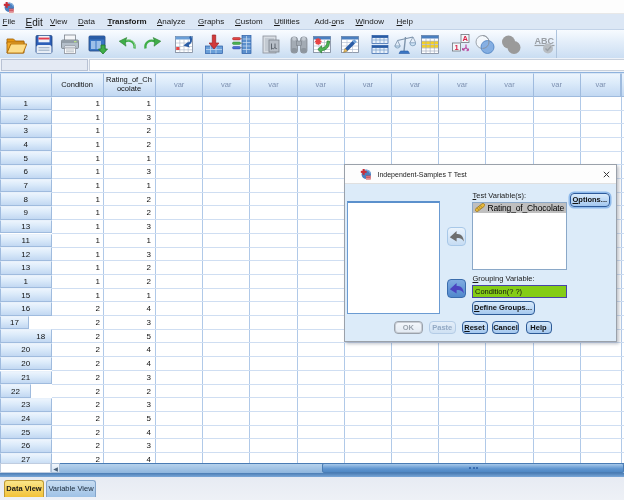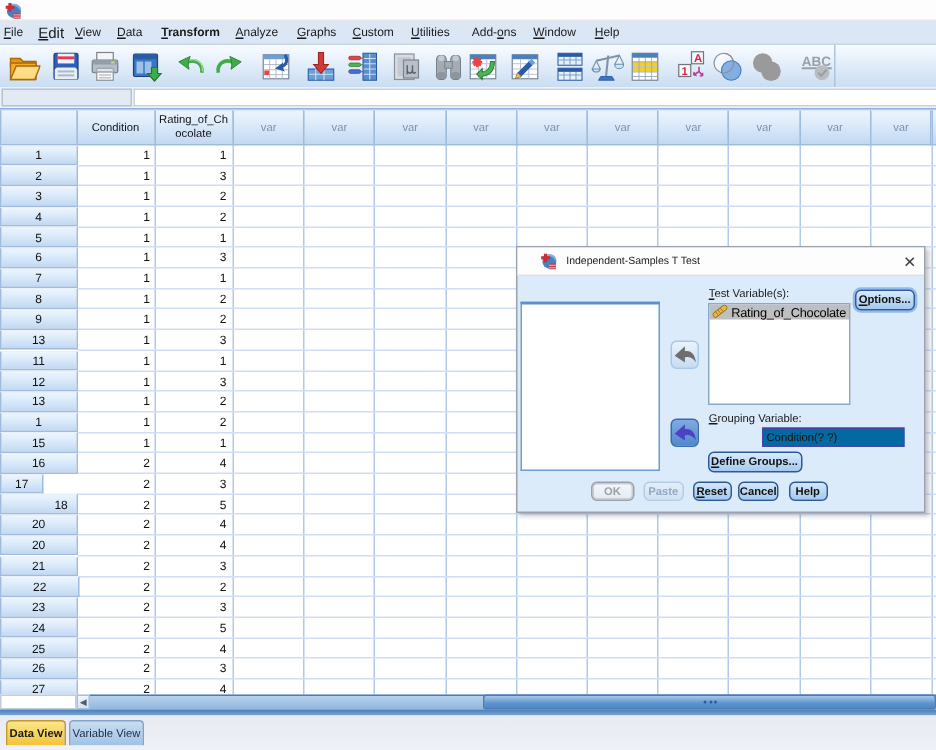--- a/index.html
+++ b/index.html
@@ -307,21 +307,21 @@
 <div class="abs" style="left:103px;top:343.1px;width:48px;height:13.7px;display:flex;align-items:center;justify-content:flex-end;font-size:8px;color:#111;">4</div>
 <div class="abs" style="left:51.5px;top:369.8px;width:572.5px;height:1px;background:#cfdef2;"></div>
 <div class="abs" style="left:0;top:356.8px;width:51.5px;height:13.7px;background:linear-gradient(#ecf4fd,#dcebfa 40%,#c2d8f2);border:1px solid #9fbbde;border-top:1px solid #e8f1fb;display:flex;align-items:center;justify-content:center;font-size:8px;color:#111;">20</div>
 <div class="abs" style="left:51.5px;top:356.8px;width:48.5px;height:13.7px;display:flex;align-items:center;justify-content:flex-end;font-size:8px;color:#111;">2</div>
 <div class="abs" style="left:103px;top:356.8px;width:48px;height:13.7px;display:flex;align-items:center;justify-content:flex-end;font-size:8px;color:#111;">4</div>
 <div class="abs" style="left:51.5px;top:383.5px;width:572.5px;height:1px;background:#cfdef2;"></div>
 <div class="abs" style="left:0;top:370.5px;width:51.5px;height:13.7px;background:linear-gradient(#ecf4fd,#dcebfa 40%,#c2d8f2);border:1px solid #9fbbde;border-top:1px solid #e8f1fb;display:flex;align-items:center;justify-content:center;font-size:8px;color:#111;">21</div>
 <div class="abs" style="left:51.5px;top:370.5px;width:48.5px;height:13.7px;display:flex;align-items:center;justify-content:flex-end;font-size:8px;color:#111;">2</div>
 <div class="abs" style="left:103px;top:370.5px;width:48px;height:13.7px;display:flex;align-items:center;justify-content:flex-end;font-size:8px;color:#111;">3</div>
 <div class="abs" style="left:51.5px;top:397.2px;width:572.5px;height:1px;background:#cfdef2;"></div>
-<div class="abs" style="left:0;top:384.2px;width:53px;height:13.7px;background:linear-gradient(#ecf4fd,#dcebfa 40%,#c2d8f2);border:1px solid #9fbbde;border-top:1px solid #e8f1fb;display:flex;align-items:center;justify-content:center;font-size:8px;color:#111;">22</div>
+<div class="abs" style="left:0;top:384.2px;width:31px;height:13.7px;background:linear-gradient(#ecf4fd,#dcebfa 40%,#c2d8f2);border:1px solid #9fbbde;border-top:1px solid #e8f1fb;display:flex;align-items:center;justify-content:center;font-size:8px;color:#111;">22</div>
 <div class="abs" style="left:51.5px;top:384.2px;width:48.5px;height:13.7px;display:flex;align-items:center;justify-content:flex-end;font-size:8px;color:#111;">2</div>
 <div class="abs" style="left:103px;top:384.2px;width:48px;height:13.7px;display:flex;align-items:center;justify-content:flex-end;font-size:8px;color:#111;">2</div>
 <div class="abs" style="left:51.5px;top:410.9px;width:572.5px;height:1px;background:#cfdef2;"></div>
 <div class="abs" style="left:0;top:397.9px;width:51.5px;height:13.7px;background:linear-gradient(#ecf4fd,#dcebfa 40%,#c2d8f2);border:1px solid #9fbbde;border-top:1px solid #e8f1fb;display:flex;align-items:center;justify-content:center;font-size:8px;color:#111;">23</div>
 <div class="abs" style="left:51.5px;top:397.9px;width:48.5px;height:13.7px;display:flex;align-items:center;justify-content:flex-end;font-size:8px;color:#111;">2</div>
 <div class="abs" style="left:103px;top:397.9px;width:48px;height:13.7px;display:flex;align-items:center;justify-content:flex-end;font-size:8px;color:#111;">3</div>
 <div class="abs" style="left:51.5px;top:424.59999999999997px;width:572.5px;height:1px;background:#cfdef2;"></div>
 <div class="abs" style="left:0;top:411.59999999999997px;width:51.5px;height:13.7px;background:linear-gradient(#ecf4fd,#dcebfa 40%,#c2d8f2);border:1px solid #9fbbde;border-top:1px solid #e8f1fb;display:flex;align-items:center;justify-content:center;font-size:8px;color:#111;">24</div>
 <div class="abs" style="left:51.5px;top:411.59999999999997px;width:48.5px;height:13.7px;display:flex;align-items:center;justify-content:flex-end;font-size:8px;color:#111;">2</div>
 <div class="abs" style="left:103px;top:411.59999999999997px;width:48px;height:13.7px;display:flex;align-items:center;justify-content:flex-end;font-size:8px;color:#111;">5</div>
@@ -383,21 +383,21 @@
   </div>
 <div class="abs" style="left:446.5px;top:227px;width:19px;height:18.5px;background:linear-gradient(#eaf3fc,#c6dcf3);border:1px solid #a8c8e8;border-radius:4px;"></div>
 <svg class="abs" style="left:446.5px;top:227px" width="19" height="18.5" viewBox="0 0 19 18.5">
     <path d="M2.8 10.2 L9.6 3.9 L9.6 7.1 C13.7 6.3 16.5 9.4 16.9 14.5 C14.6 11.2 12 10.6 9.6 11.3 L9.6 14.6 Z" fill="#6e6e6e"></path>
   </svg>
 <div class="abs" style="left:446.5px;top:279px;width:19px;height:19px;background:linear-gradient(#7fabe2,#5188cc);border:1px solid #3a6cac;border-radius:4px;"></div>
 <svg class="abs" style="left:446.5px;top:279px" width="19" height="19" viewBox="0 0 19 19">
     <path d="M2.8 10.2 L9.6 3.9 L9.6 7.1 C13.7 6.3 16.5 9.4 16.9 14.5 C14.6 11.2 12 10.6 9.6 11.3 L9.6 14.6 Z" fill="#4b44c0"></path>
   </svg>
 <div class="abs" style="left:472.5px;top:273.5px;font-size:7.5px;color:#1a1a1a;"><u>G</u>rouping Variable:</div>
-<div class="abs" style="left:471.5px;top:285px;width:95px;height:12.5px;background:#0369a1;border:1px solid #4844a8;display:flex;align-items:center;margin-left:36px;">
+<div class="abs" style="left:471.5px;top:285px;width:95px;height:12.5px;background:#84cc16;border:1px solid #4844a8;display:flex;align-items:center;">
     <span style="font-size:7.5px;color:#111;margin-left:2.5px;">Condition(? ?)</span>
   </div>
 <div class="abs" style="left:471.5px;top:301px;width:63px;height:13.5px;background:linear-gradient(#d8eafb,#a6c9ef);border:1px solid #2d5a96;border-radius:4px;display:flex;align-items:center;justify-content:center;font-size:7.5px;font-weight:bold;color:#111;">
     <span><u>D</u>efine Groups...</span>
   </div>
 <div class="abs" style="left:394px;top:320.5px;width:28.5px;height:13.5px;background:linear-gradient(#f4f7fb,#e2eaf3);border:1px solid #9aa2ac;box-shadow:inset 0 0 0 1px #c8cdd4;color:#9aa2ac;border-radius:4px;display:flex;align-items:center;justify-content:center;font-size:7.5px;font-weight:bold;">
     <span>OK</span>
   </div>
 <div class="abs" style="left:428.5px;top:320.5px;width:27.5px;height:13.5px;background:linear-gradient(#e4eef9,#cfe1f3);border:1px solid #b4cce6;color:#93a9c4;border-radius:4px;display:flex;align-items:center;justify-content:center;font-size:7.5px;font-weight:bold;">
     <span>Paste</span>

